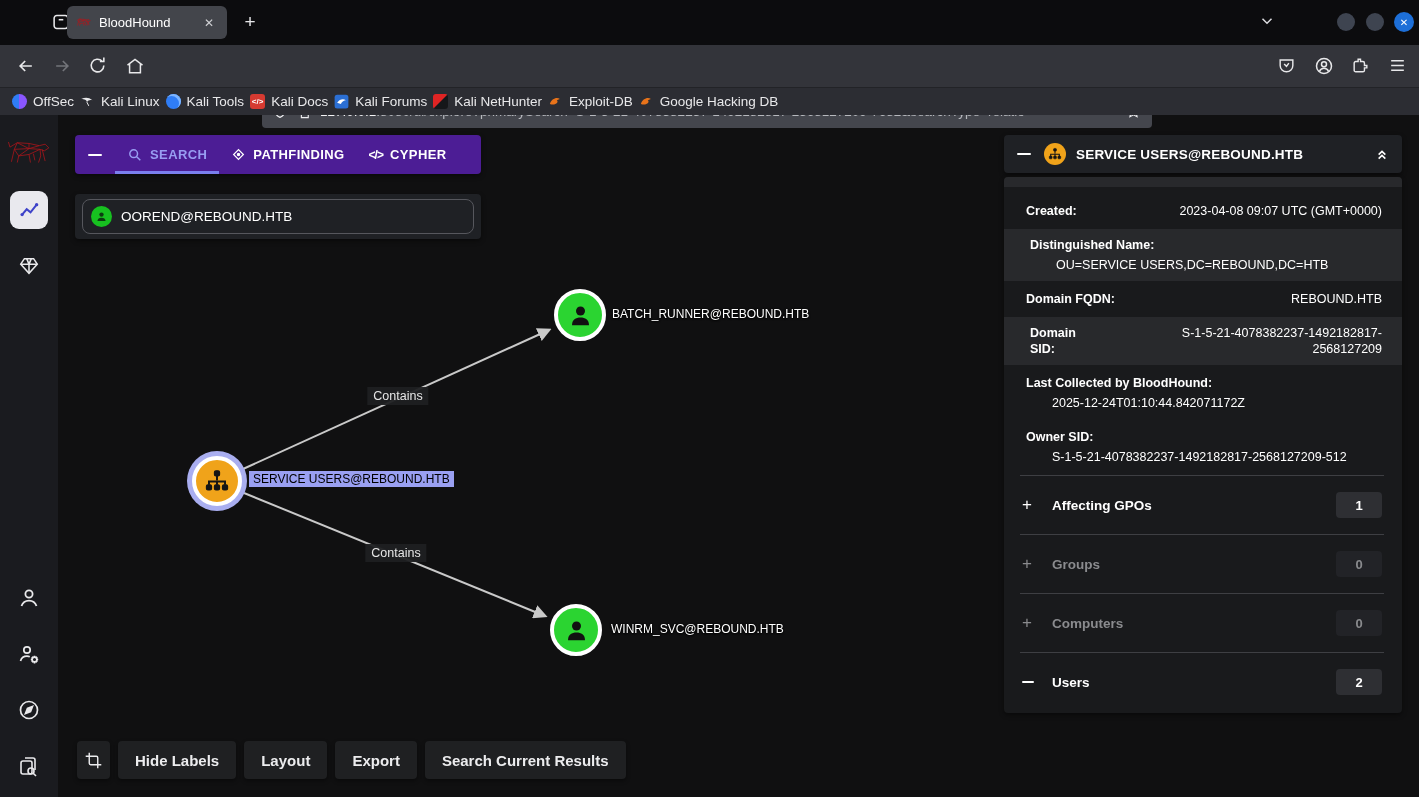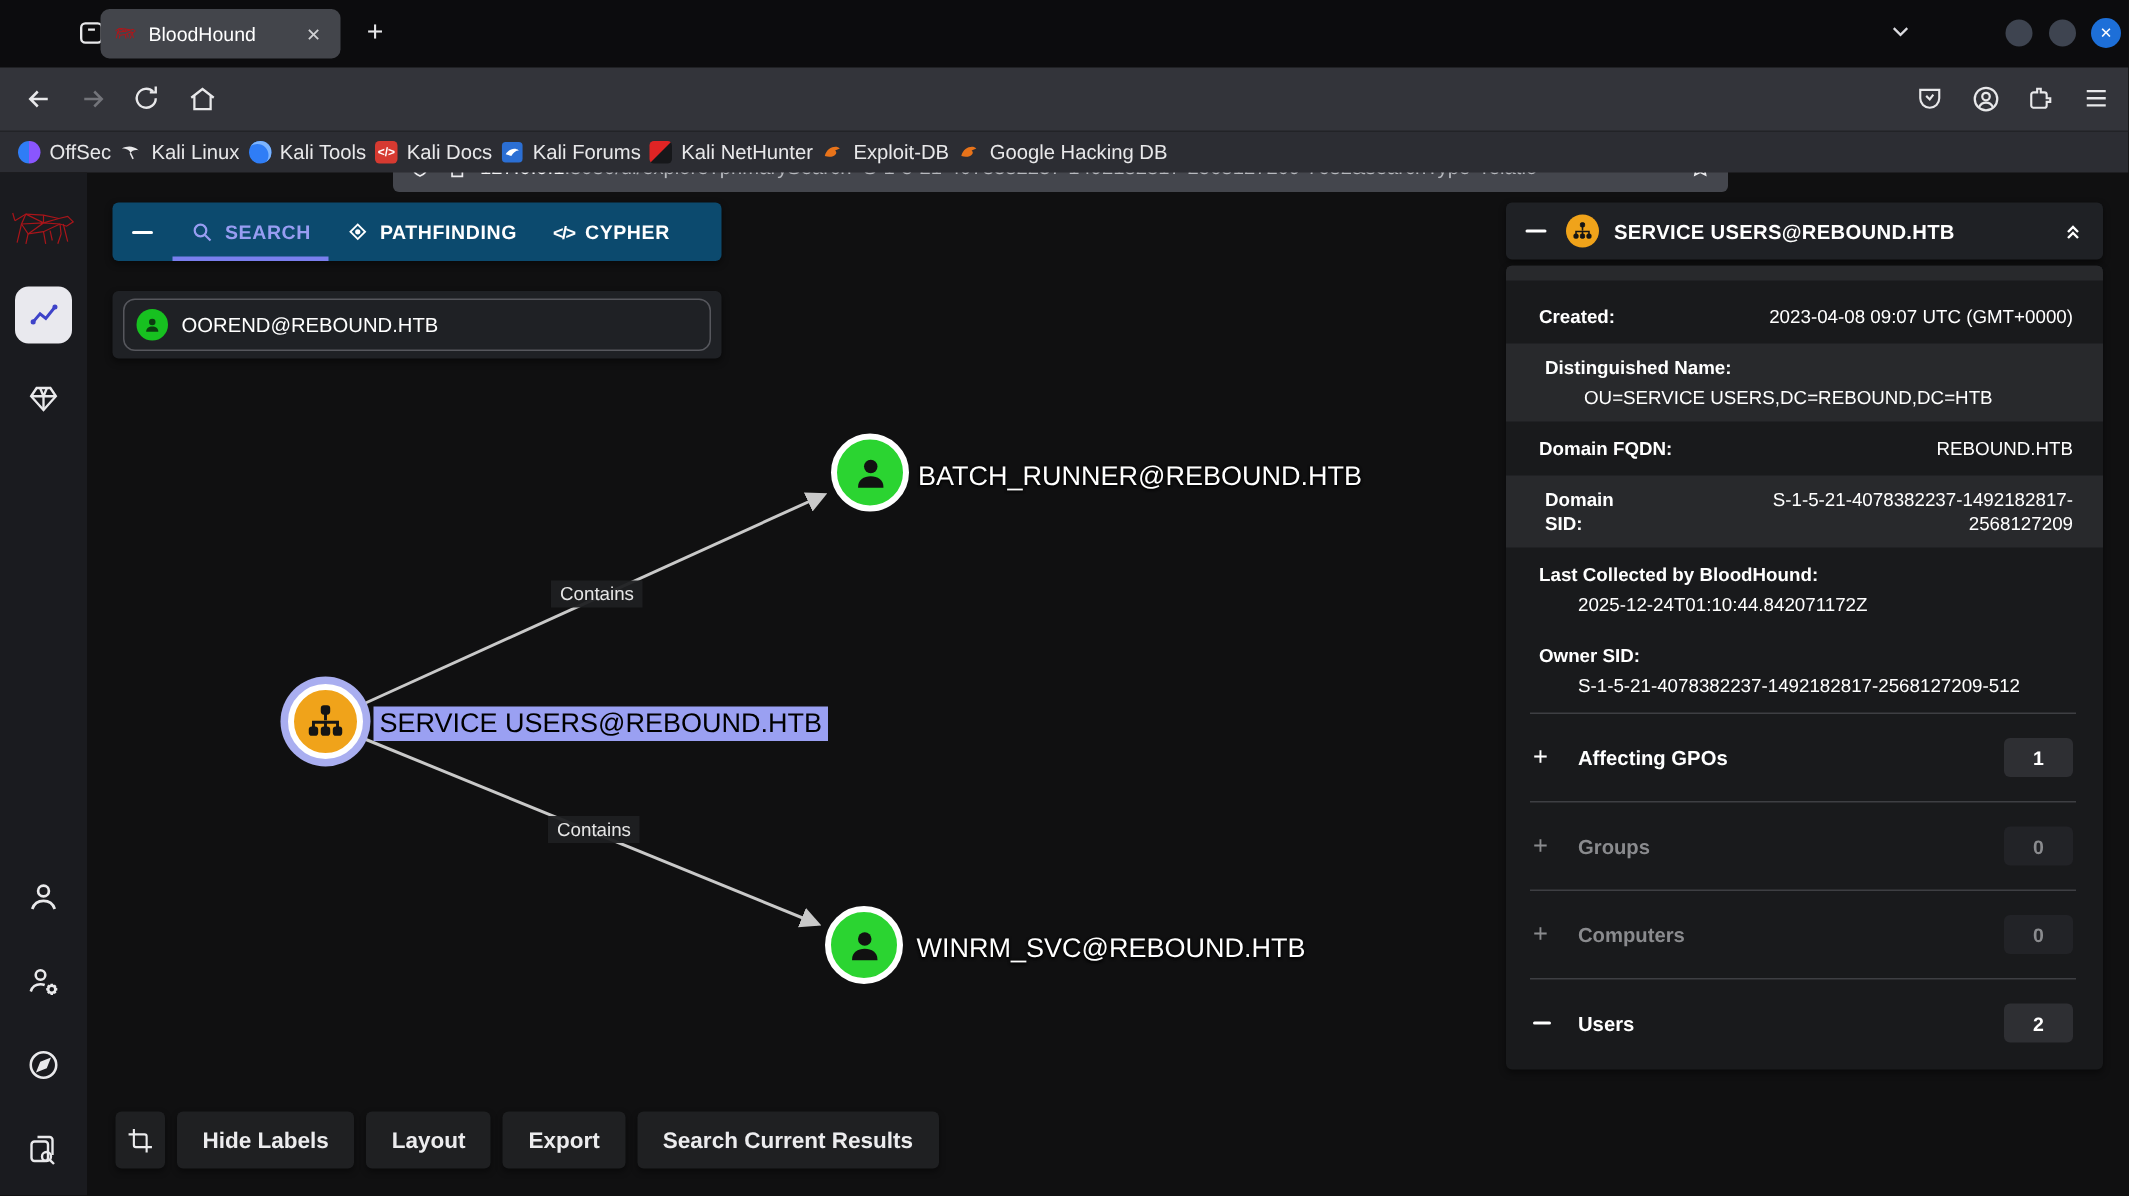--- a/index.html
+++ b/index.html
@@ -39,27 +39,27 @@
   .sidebar{position:absolute;left:0;top:115px;width:58px;height:682px;background:#1a1b1f;}
   .side-ic{position:absolute;left:17px;color:#e9e9eb;cursor:pointer;}
   .side-active{position:absolute;left:10px;top:76px;width:38px;height:38px;background:#e9e9ee;border-radius:9px;
                display:flex;align-items:center;justify-content:center;cursor:pointer;}
 
   
   .edgelayer{position:absolute;left:0;top:0;width:1419px;height:797px;pointer-events:none;}
   .node{position:absolute;border-radius:50%;display:flex;align-items:center;justify-content:center;cursor:pointer;}
   .node.ou{background:#f0a31a;border:4px solid #fff;box-shadow:0 0 0 5px #a9aef0;width:42px;height:42px;}
   .node.user{background:#2bd431;border:4px solid #fff;width:44px;height:44px;}
-  .node-label{position:absolute;font-size:18px;color:#fff;white-space:nowrap;text-shadow:0 1px 2px #000,0 0 2px #000;cursor:pointer;}
+  .node-label{position:absolute;font-size:12px;color:#fff;white-space:nowrap;text-shadow:0 1px 2px #000,0 0 2px #000;cursor:pointer;}
   .node-label.selected{background:#9aa0f2;color:#000;text-shadow:none;padding:1px 4px;}
   .edge-label{position:absolute;transform:translate(-50%,-50%);background:rgba(31,32,34,.95);color:#e6e6e6;
               font-size:12.5px;padding:2px 6px;white-space:nowrap;cursor:pointer;}
 
   
-  .sp-tabs{position:absolute;left:75px;top:135px;width:406px;height:39px;background:#0c4a6e;border-radius:4px;
+  .sp-tabs{position:absolute;left:75px;top:135px;width:406px;height:39px;background:#4c1d95;border-radius:4px;
            display:flex;align-items:center;box-shadow:0 2px 5px rgba(0,0,0,.45);color:#fff;}
   .sp-min{width:40px;display:flex;align-items:center;justify-content:center;cursor:pointer;}
   .rule{width:14px;height:2px;background:#fff;border-radius:1px;}
   .sp-tab{display:flex;align-items:center;gap:7px;font-size:13px;font-weight:bold;letter-spacing:.4px;
           height:100%;padding:0 12px;position:relative;cursor:pointer;}
   .sp-tab.active{color:#989df2;}
   .sp-tab.active::after{content:"";position:absolute;left:0;right:0;bottom:0;height:3px;background:#7a7fee;}
   .code-glyph{font-size:12px;font-weight:bold;letter-spacing:-1px;}
   .sp-input{position:absolute;left:75px;top:194px;width:406px;height:45px;background:#1f2125;border-radius:4px;
             display:flex;align-items:center;padding:0 7px;box-sizing:border-box;box-shadow:0 2px 5px rgba(0,0,0,.45);}

